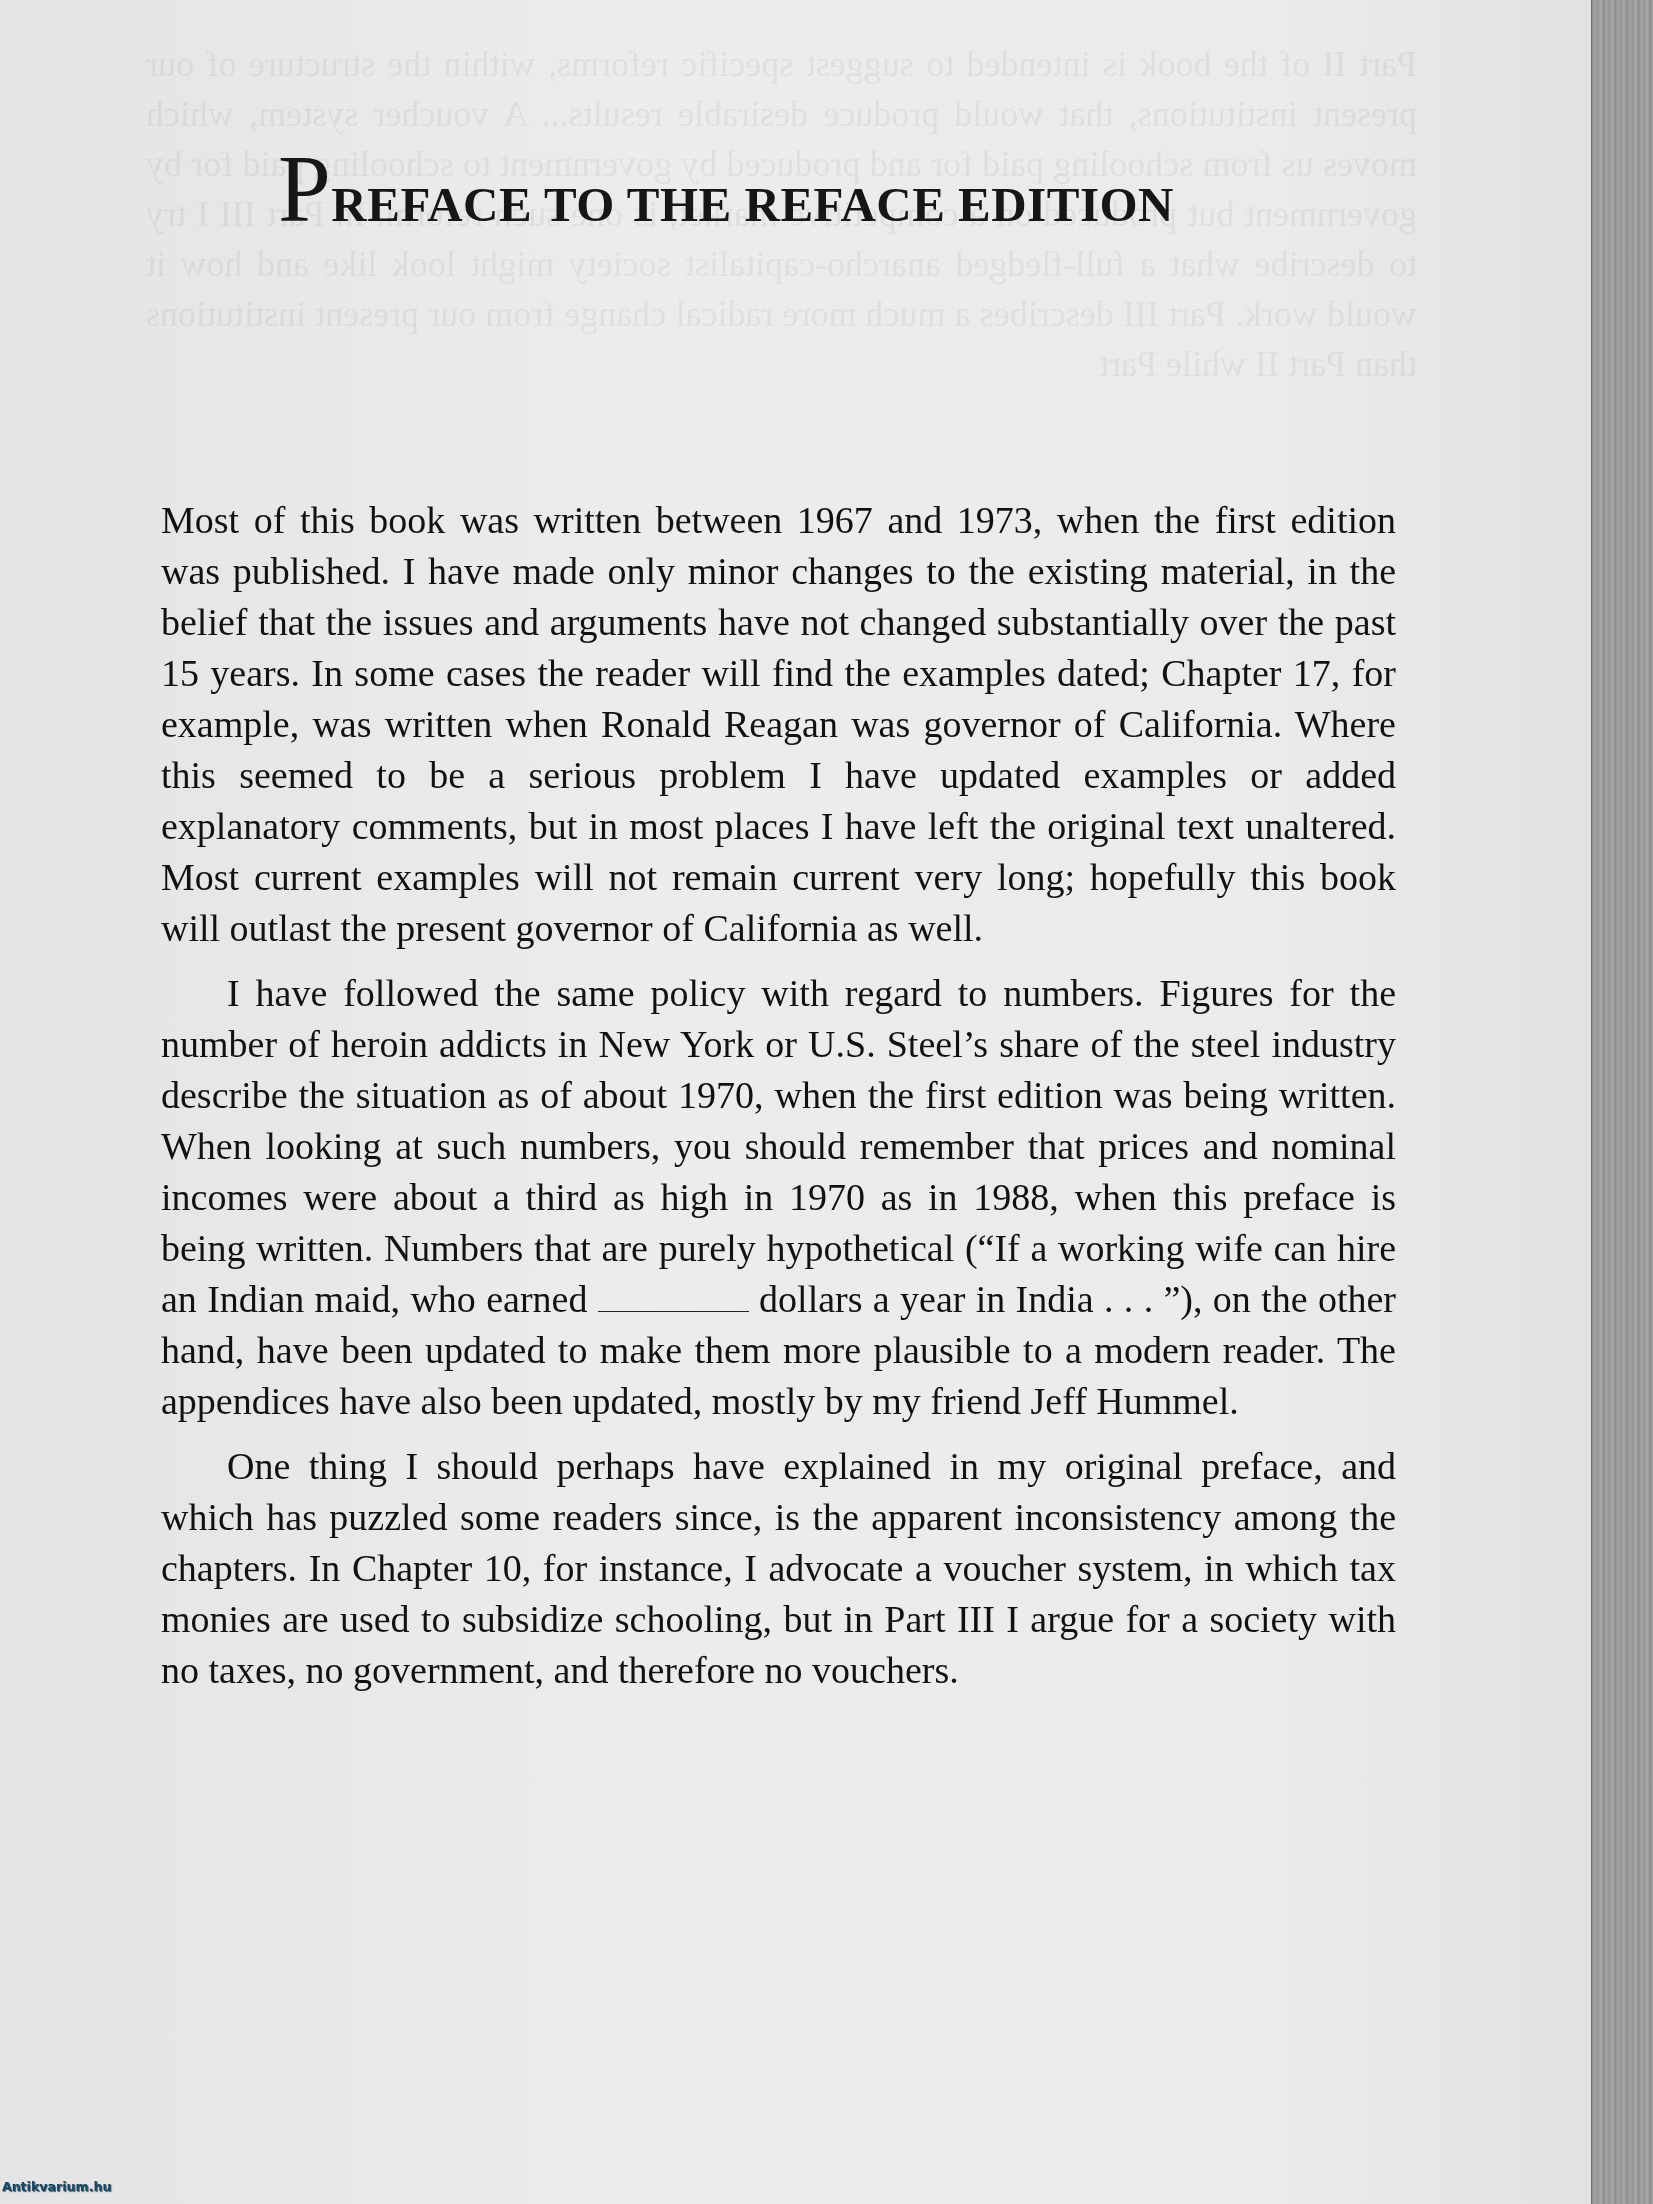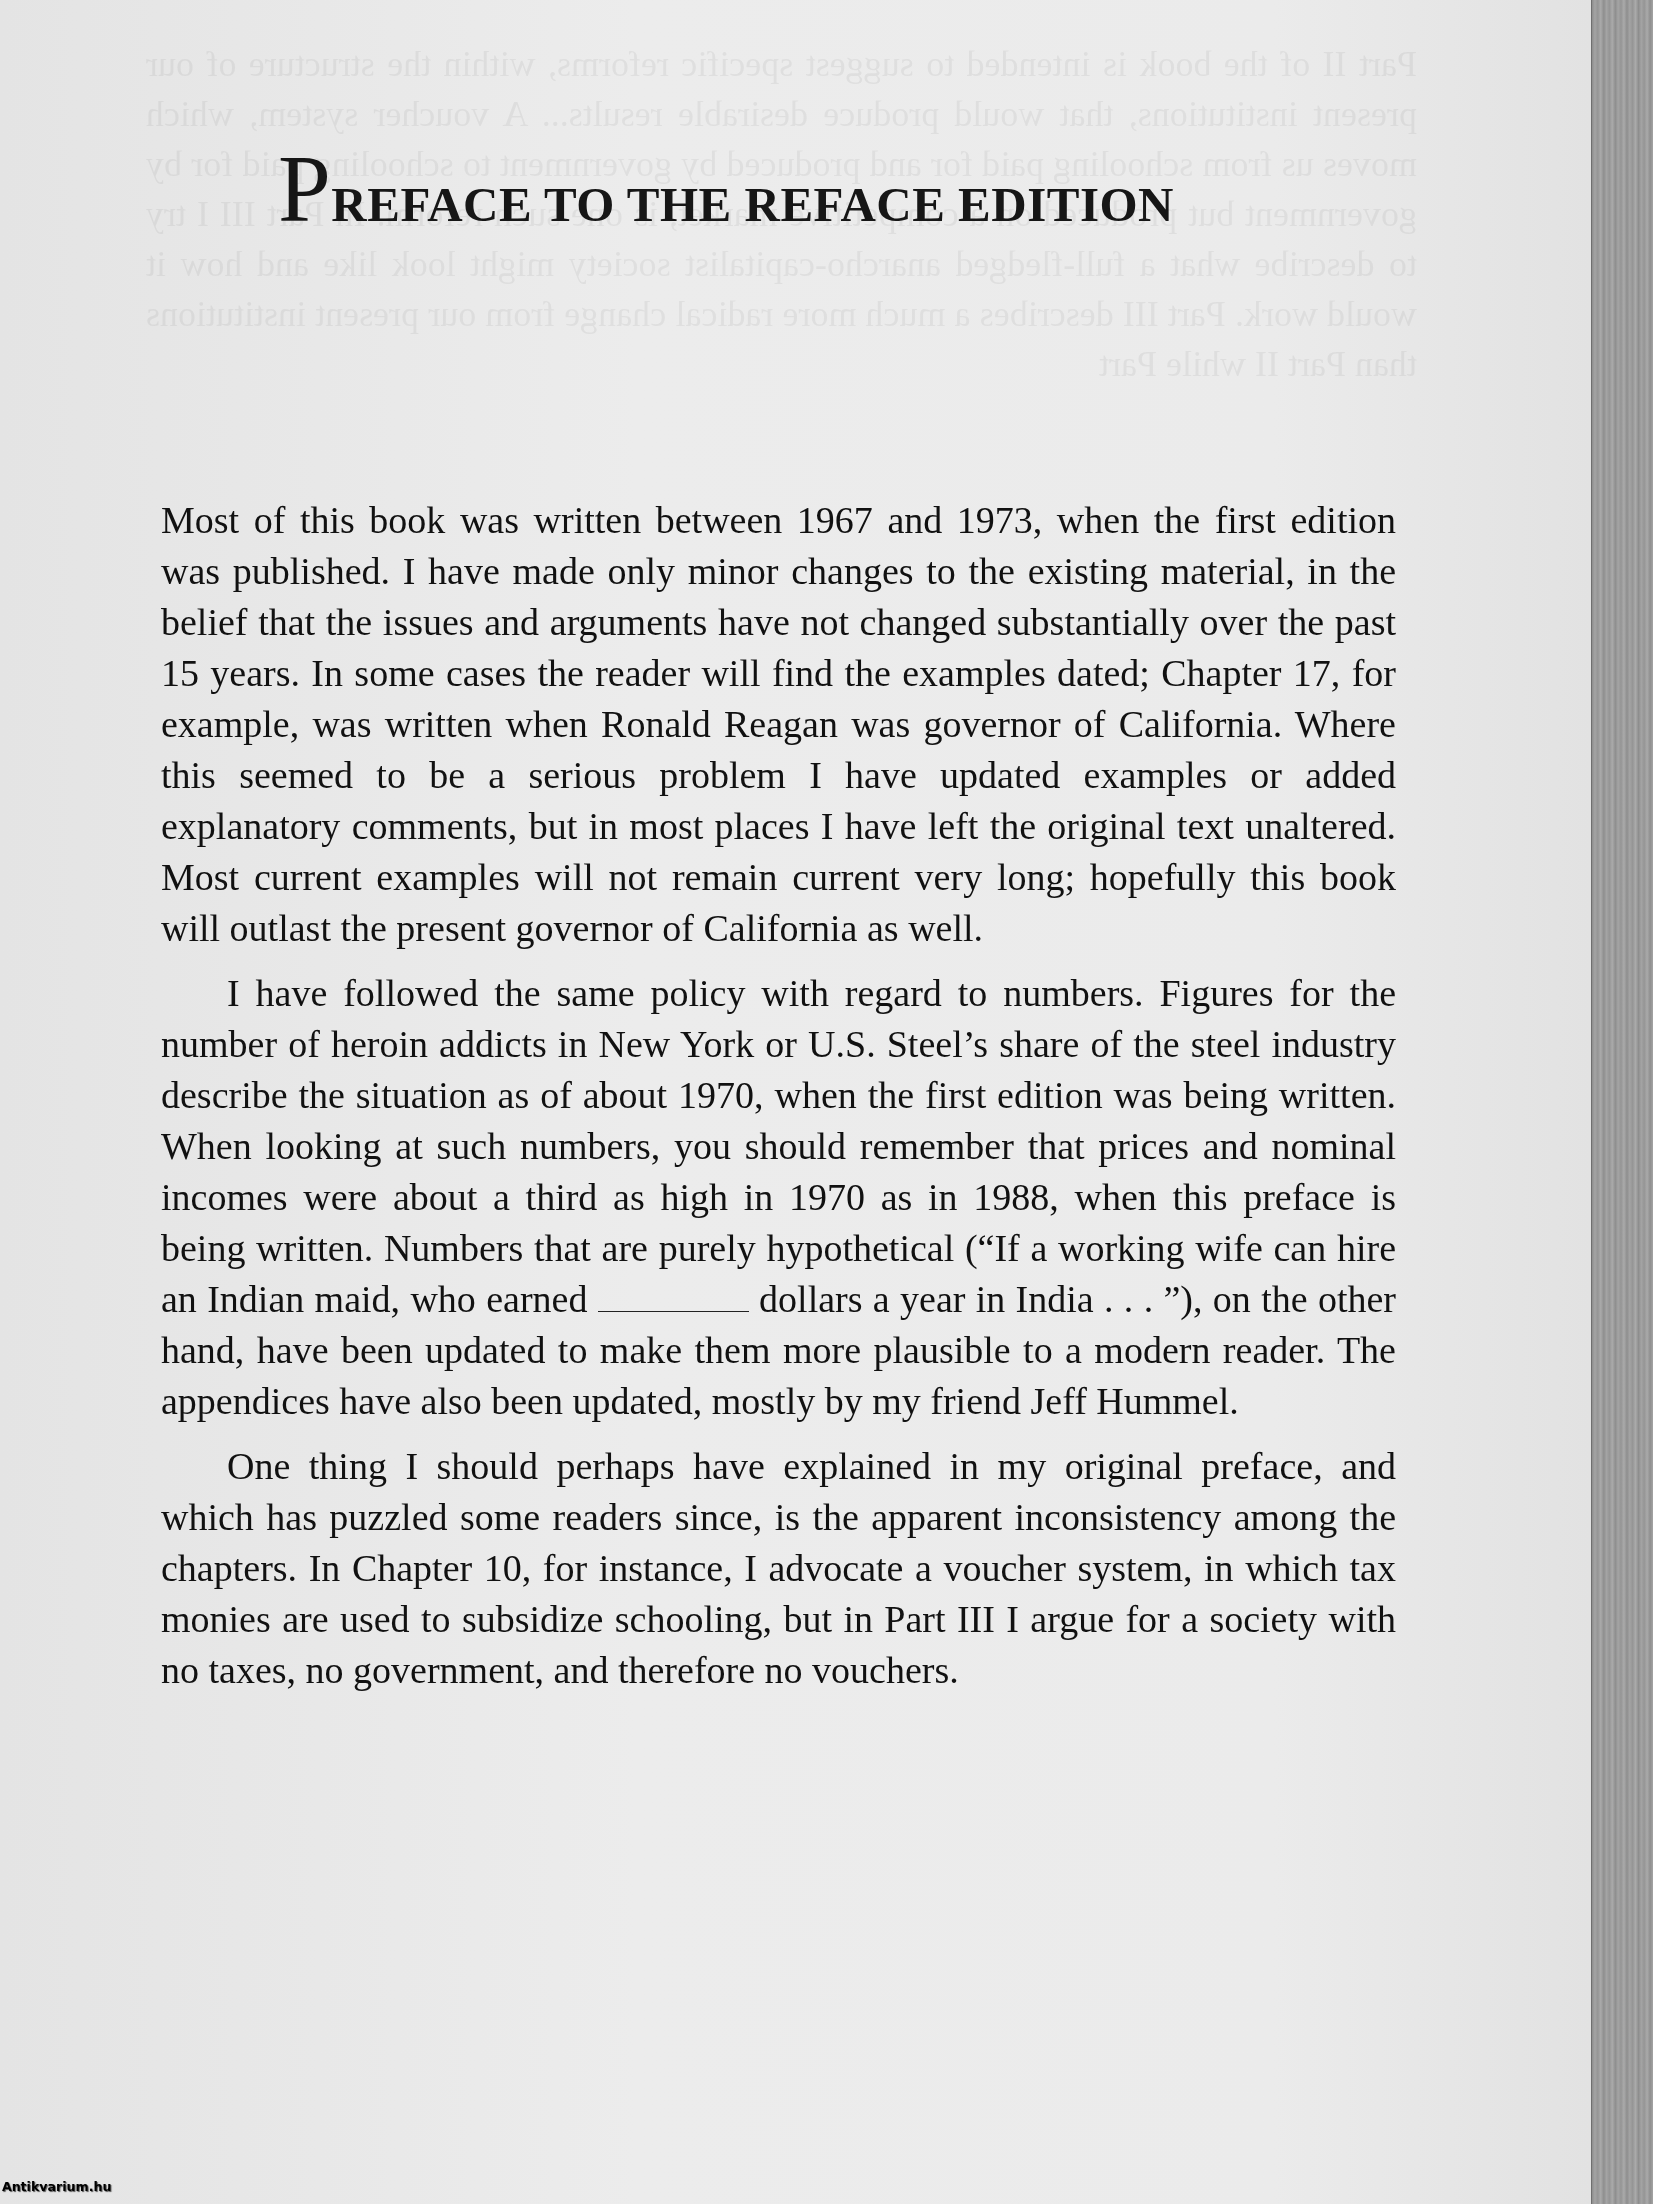--- a/index.html
+++ b/index.html
@@ -36,21 +36,21 @@
     font-family:"Liberation Serif", serif;
     font-size:38px; line-height:51px; color:#111;
     text-align:justify;
   }
   .body p { margin:14px; }
   .body p.indent { text-indent:66px; }
   .blank { display:inline-block; width:151px; border-bottom:1.9px solid #222; height:29px; vertical-align:baseline; }
   .watermark {
     position:absolute; left:1.9px; top:2179px;
     font-family:"DejaVu Sans", sans-serif; font-size:12.6px; font-weight:bold;
-    color:#000000; text-shadow:1px 1px 1px #555;
+    color:#0c4a6e; text-shadow:1px 1px 1px #555;
   }
 </style>
 </head>
 <body>
 
 <div class="page">
   <div class="ghost">Part II of the book is intended to suggest specific reforms, within the structure of our present institutions, that would produce desirable results... A voucher system, which moves us from schooling paid for and produced by government to schooling paid for by government but produced on a competitive market, is one such reform. In Part III I try to describe what a full-fledged anarcho-capitalist society might look like and how it would work. Part III describes a much more radical change from our present institutions than Part II while Part</div>
 
   <h1 class="title" style="margin:0;">
     <span class="cap">P</span><span class="rest">REFACE TO THE REFACE EDITION</span>

